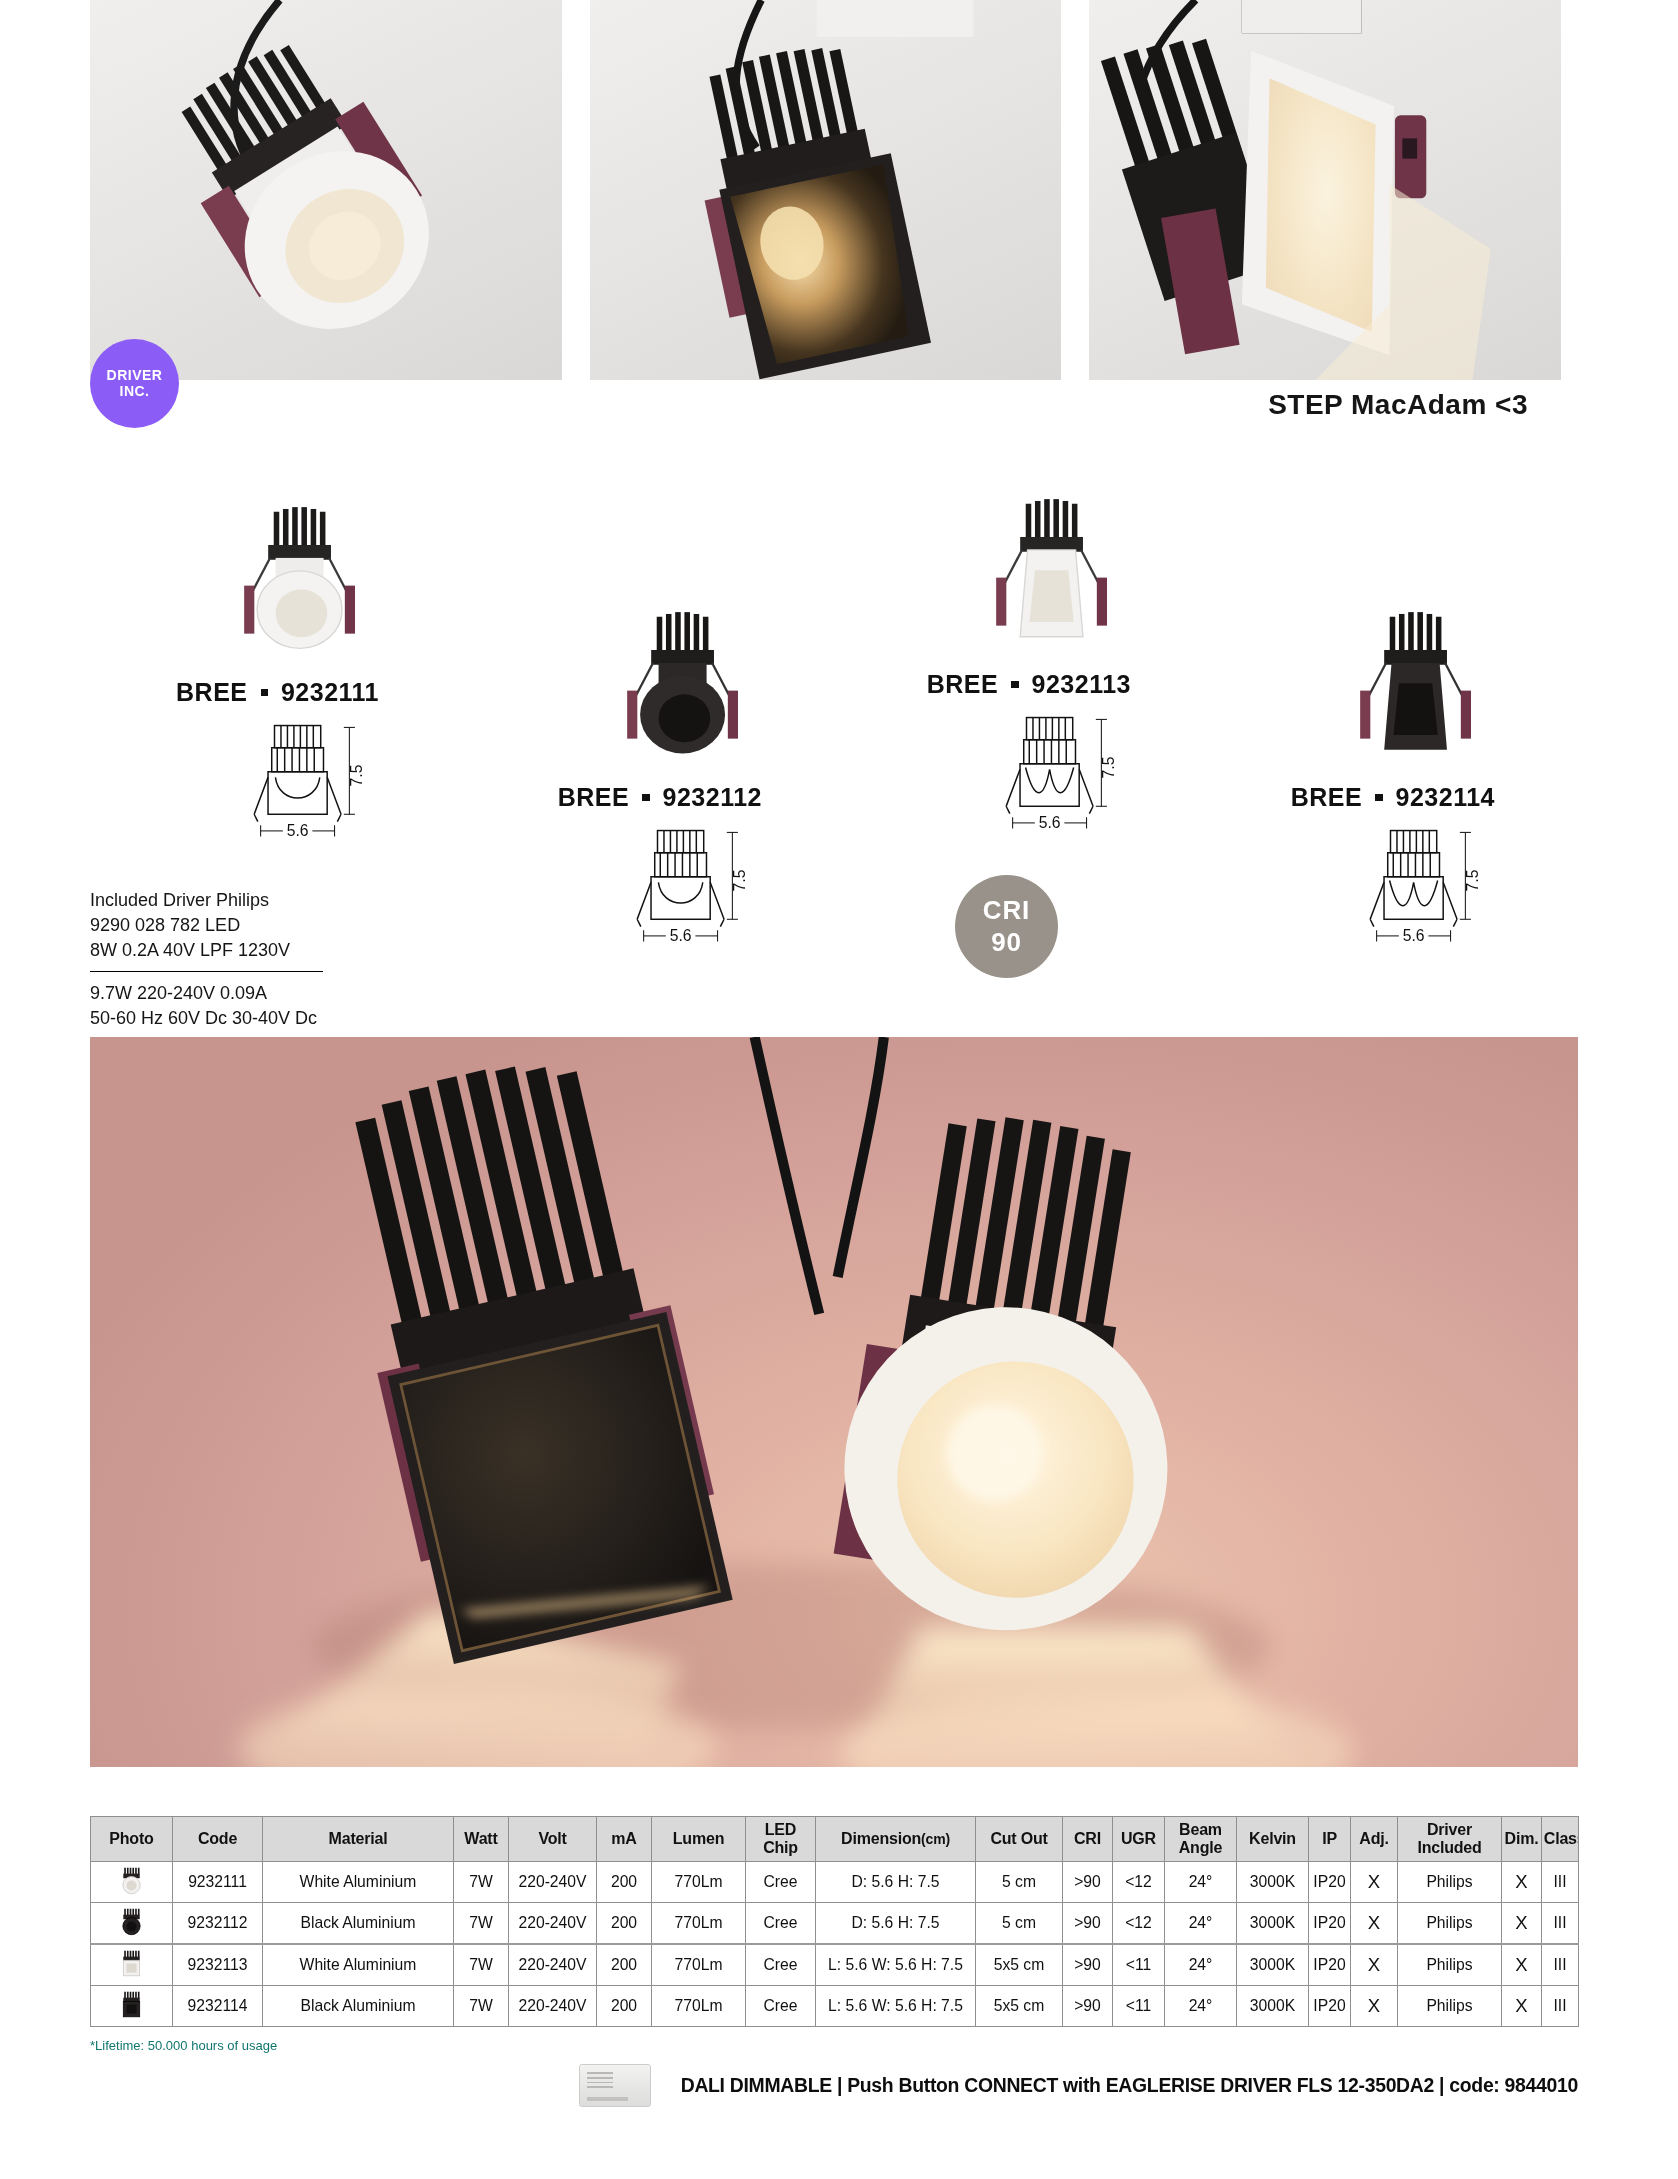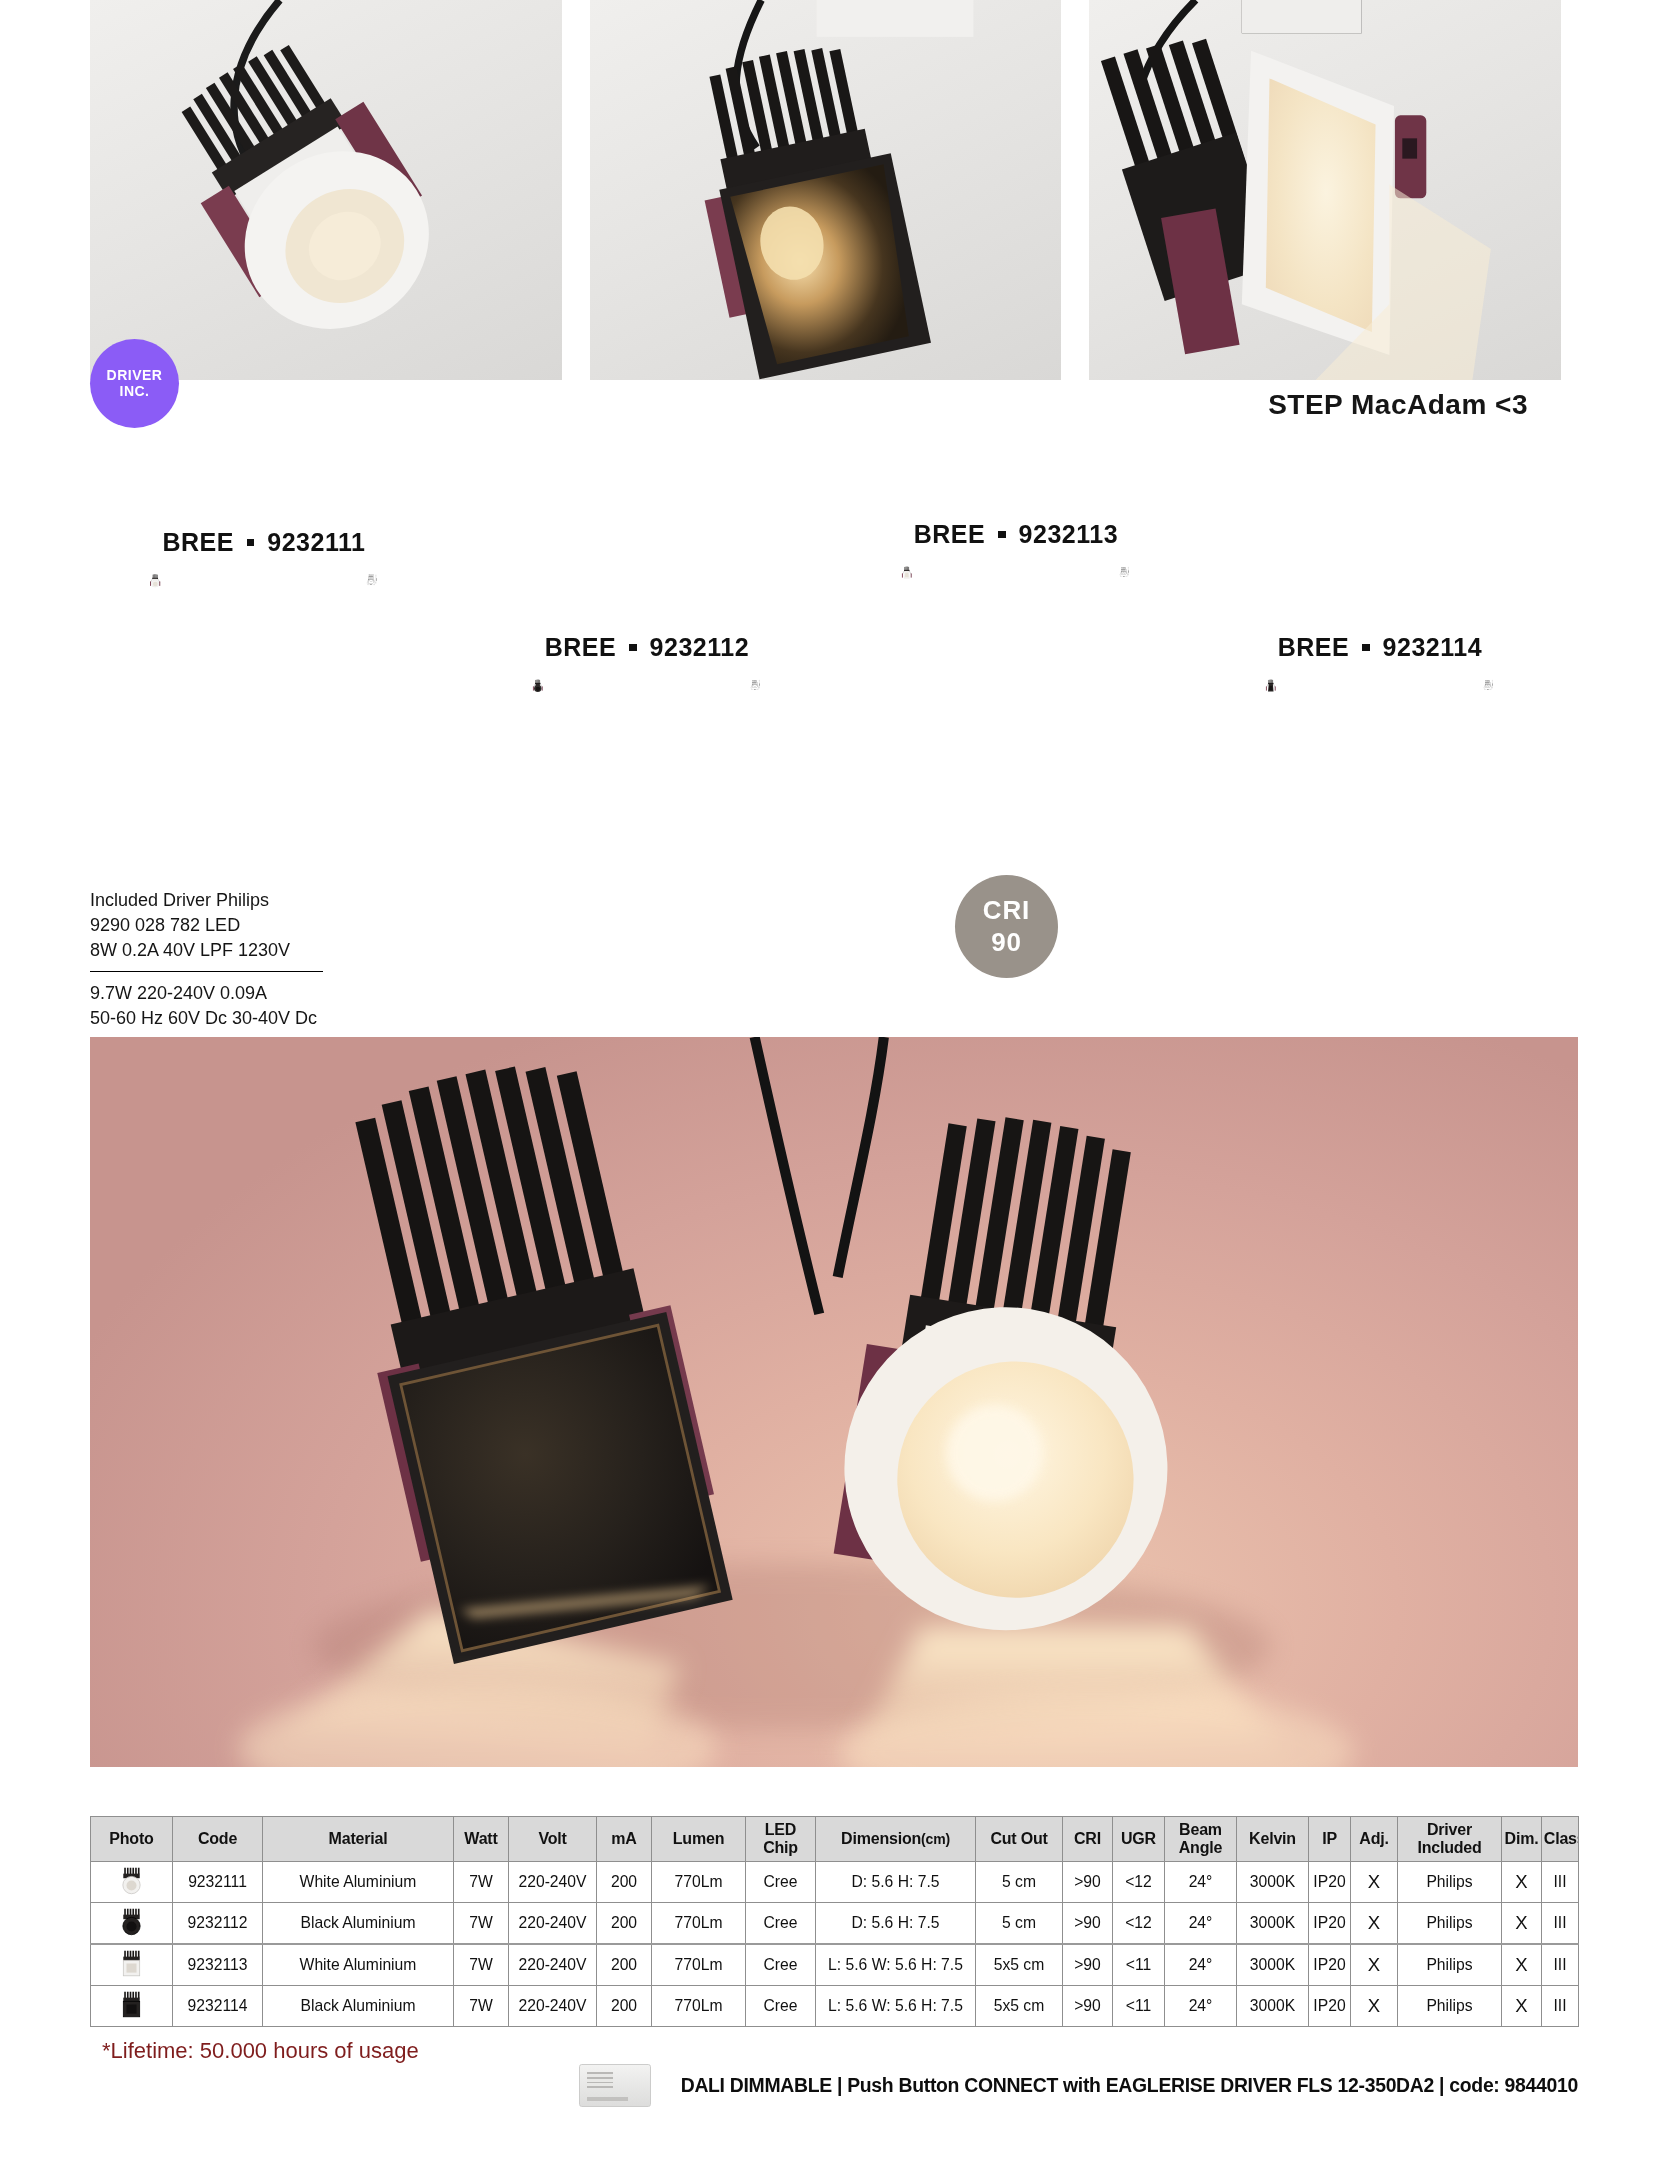--- a/index.html
+++ b/index.html
@@ -14,21 +14,21 @@
   .photo svg{position:absolute;left:0;top:0;width:100%;height:100%;}
   
   .badge{position:absolute;border-radius:50%;display:flex;flex-direction:column;
     align-items:center;justify-content:center;text-align:center;line-height:1.12;}
   .badge-driver{left:90px;top:339px;width:89px;height:89px;background:#8b5cf6;color:#fff;
     font-weight:bold;font-size:14px;letter-spacing:0.5px;}
   .badge-cri{left:955px;top:875px;width:103px;height:103px;background:#99928a;color:#fff;
     font-weight:bold;font-size:26px;letter-spacing:0.9px;line-height:1.2;}
   .step-note{position:absolute;top:389px;right:151px;font-size:28px;font-weight:bold;letter-spacing:0.5px;color:#161616;margin-left:23px;}
   
-  .card{position:absolute;width:231px;display:flex;flex-direction:row;align-items:flex-start;}
+  .card{position:absolute;width:231px;display:flex;flex-direction:column;align-items:flex-end;}
   .card .thumb{width:157px;height:150px;}
   .card .plabel{margin-top:22px;display:flex;align-items:center;gap:13px;
     font-size:25px;font-weight:bold;letter-spacing:0.5px;color:#111;}
   .card .plabel .sq{width:7.4px;height:7.4px;background:#111;display:inline-block;}
   .card .drawing{margin-top:13px;}
   .dwg text{font-size:17px;fill:#111;font-family:"Liberation Sans",sans-serif;}
   
   .driver-info{position:absolute;left:90px;top:888px;width:295px;font-size:18px;line-height:25px;color:#151515;}
   .driver-info .rule{border-top:1.8px solid #000;width:233px;margin:8.3px 0 9.2px 0;}
   
@@ -38,21 +38,21 @@
   
   .spec{position:absolute;left:90px;top:1816px;width:1488px;border-collapse:collapse;table-layout:fixed;}
   .spec th,.spec td{border:0.9px solid #8f8f8f;text-align:center;vertical-align:middle;
     font-size:15.7px;color:#111;padding:0 1.8px;overflow:hidden;}
   .spec th{background:#d9d9d9;font-weight:bold;font-size:16px;line-height:1.1;height:44px;letter-spacing:-0.2px;}
   .spec td{height:40px;background:#fff;font-weight:normal;}
   .spec .unit{font-size:14px;font-weight:bold;margin-top:48px;}
   .spec tr.thick td{border-bottom:2.8px solid #9a9a9a;}
   .spec td.xmark{font-size:18.5px;transform:none;font-stretch:condensed;}
   
-  .lifetime{position:absolute;left:90px;top:2038px;font-size:22px;color:#7f1d1d;margin-left:12px;}
+  .lifetime{position:absolute;left:90px;top:2038px;font-size:13px;color:#0f766e;}
   .dali{position:absolute;right:101px;top:2064px;display:flex;align-items:center;gap:30px;}
   .dali .drv-img{width:70px;height:41px;background:linear-gradient(180deg,#f2f2f1,#dddddc);
     border:0.9px solid #cccccb;border-radius:2.8px;position:relative;}
   .dali .drv-img:before{content:"";position:absolute;left:7.4px;top:6.5px;width:26px;height:16.6px;
     background:repeating-linear-gradient(0deg,#b9b8b6 0 1.8px,#e8e8e6 1.8px 4.6px);}
   .dali .drv-img:after{content:"";position:absolute;left:7.4px;bottom:5.5px;width:41px;height:3.7px;background:#c2c1bf;}
   .dali .dali-text{font-size:19.4px;font-weight:bold;letter-spacing:-0.3px;color:#0d0d0d;white-space:nowrap;}
 </style>
 </head>
 <body>

